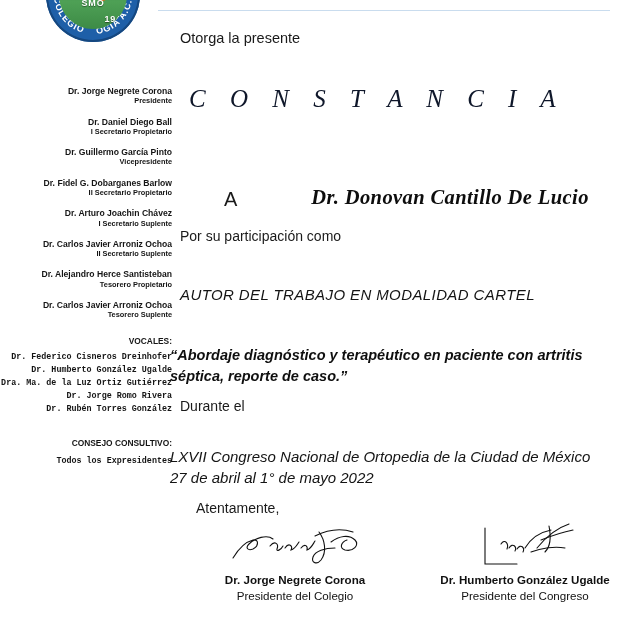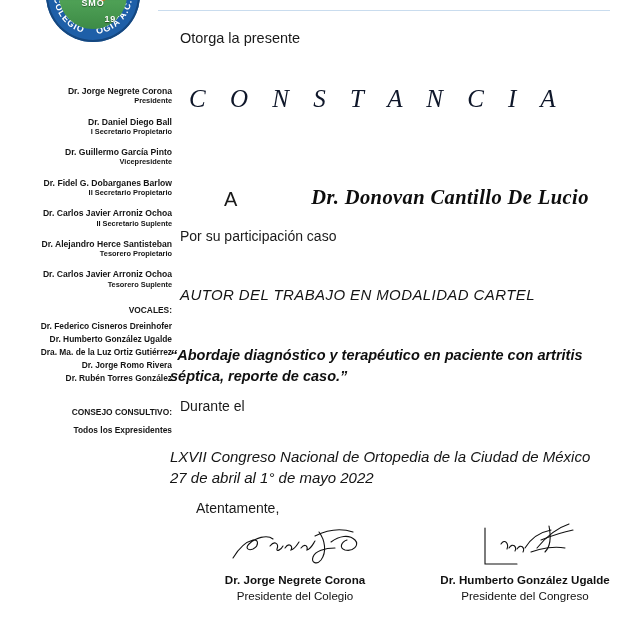--- a/index.html
+++ b/index.html
@@ -139,20 +139,21 @@
     font-weight: 700;
     color: #151515;
     margin-bottom: 5px;
   }
   .section-item {
     font-size: 8.4px;
     font-weight: 700;
     line-height: 1.55;
     color: #151515;
     white-space: nowrap;
+    font-family: Liberation Mono, monospace;
   }
   .consultivo { margin-top: 22px; }
   .consultivo .section-title { margin-bottom: 7px; }
 
   
   .main {
     position: absolute;
     left: 180px;
     top: 0;
     width: 460px;
@@ -322,20 +323,24 @@
     </div>
     <div class="board-entry">
       <div class="board-name">Dr. Guillermo García Pinto</div>
       <div class="board-role">Vicepresidente</div>
     </div>
     <div class="board-entry">
       <div class="board-name">Dr. Fidel G. Dobarganes Barlow</div>
       <div class="board-role">II Secretario Propietario</div>
     </div>
     <div class="board-entry">
+      <div class="board-name">Dr. Arturo Joachin Chávez</div>
+      <div class="board-role">I Secretario Suplente</div>
+    </div>
+    <div class="board-entry">
       <div class="board-name">Dr. Carlos Javier Arroniz Ochoa</div>
       <div class="board-role">II Secretario Suplente</div>
     </div>
     <div class="board-entry">
       <div class="board-name">Dr. Alejandro Herce Santisteban</div>
       <div class="board-role">Tesorero Propietario</div>
     </div>
     <div class="board-entry">
       <div class="board-name">Dr. Carlos Javier Arroniz Ochoa</div>
       <div class="board-role">Tesorero Suplente</div>
@@ -360,21 +365,21 @@
 
 <div class="main">
 
   <div class="otorga line">Otorga la presente</div>
 
   <div class="constancia line">C O N S T A N C I A</div>
 
   <div class="a-letter">A</div>
   <div class="recipient">Dr. Donovan Cantillo De Lucio</div>
 
-  <div class="participacion line">Por su participación caso</div>
+  <div class="participacion line">Por su participación como</div>
 
   <div class="modalidad line">AUTOR DEL TRABAJO EN MODALIDAD CARTEL</div>
 
   <div class="work-title line">
     <div>“Abordaje diagnóstico y terapéutico en paciente con artritis</div>
     <div>séptica, reporte de caso.”</div>
   </div>
 
   <div class="durante line">Durante el</div>
 

